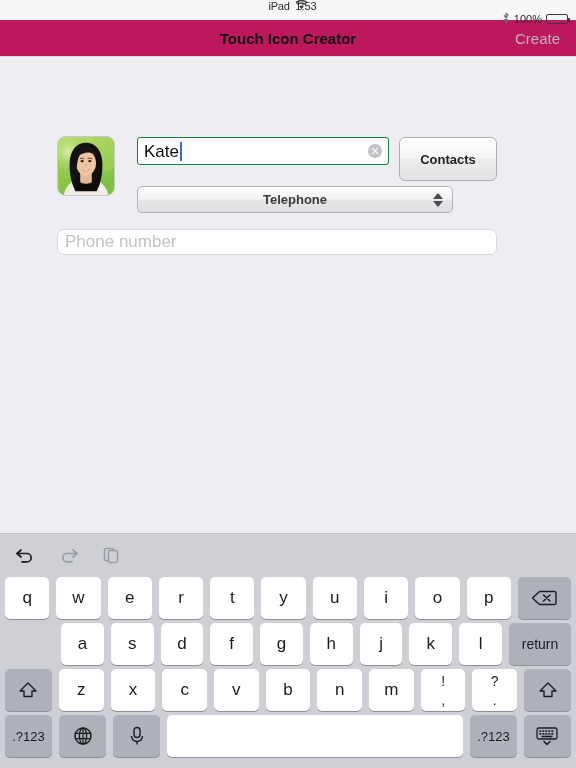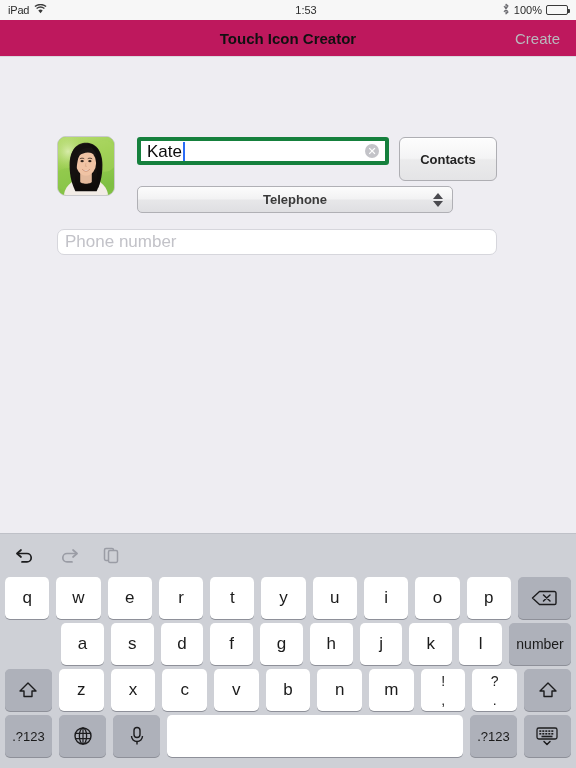--- a/index.html
+++ b/index.html
@@ -11,20 +11,21 @@
   body { background: #eeedf2; position: relative; }
 
   
   .statusbar {
     height: 20px; width: 100%;
     background: #f7f7f7;
     display: flex; align-items: center;
     padding: 0 8px;
     font-size: 11px; color: #2b2b2b;
     position: relative;
+    flex-direction: column;
   }
   .sb-left { display: flex; align-items: center; gap: 5px; }
   .sb-device { font-size: 11px; letter-spacing: -0.2px; }
   .sb-center {
     position: absolute; left: 0; right: 0; text-align: center;
     font-size: 11px; font-weight: 400; pointer-events: none; padding-left: 36px;
   }
   .sb-right {
     margin-left: auto; display: flex; align-items: center; gap: 4px;
     font-size: 11px; position: relative; z-index: 2;
@@ -64,21 +65,21 @@
     border-radius: 9px; overflow: hidden;
     border: 1px solid #c9c9cd;
     background: #8fce4a;
   }
   .avatar svg { display: block; width: 100%; height: 100%; }
 
   .name-field {
     position: absolute; left: 137px; top: 80px;
     width: 252px; height: 28px;
     background: #fff;
-    border: 4px solid #15803d;
+    border: 1px solid #15803d;
     border-radius: 3px;
     display: flex; align-items: center;
     padding: 0 6px;
   }
   .name-val {
     font-size: 17px; color: #0b0b0b; line-height: 1;
     white-space: nowrap;
   }
   .caret {
     width: 2px; height: 19px; background: #2b6cf5;
@@ -336,21 +337,21 @@
   <div class="kb-row r2">
     <div class="key">a</div>
     <div class="key">s</div>
     <div class="key">d</div>
     <div class="key">f</div>
     <div class="key">g</div>
     <div class="key">h</div>
     <div class="key">j</div>
     <div class="key">k</div>
     <div class="key">l</div>
-    <div class="key dark wide-return">number</div>
+    <div class="key dark wide-return">return</div>
   </div>
 
   <div class="kb-row r3">
     <div class="key dark shift">
       <svg width="22" height="20" viewBox="0 0 22 20">
         <path d="M11 3 L19 11 L15 11 L15 16.5 L7 16.5 L7 11 L3 11 Z" stroke="#1c1c1e" stroke-width="1.4" fill="none" stroke-linejoin="round"></path>
       </svg>
     </div>
     <div class="key">z</div>
     <div class="key">x</div>

